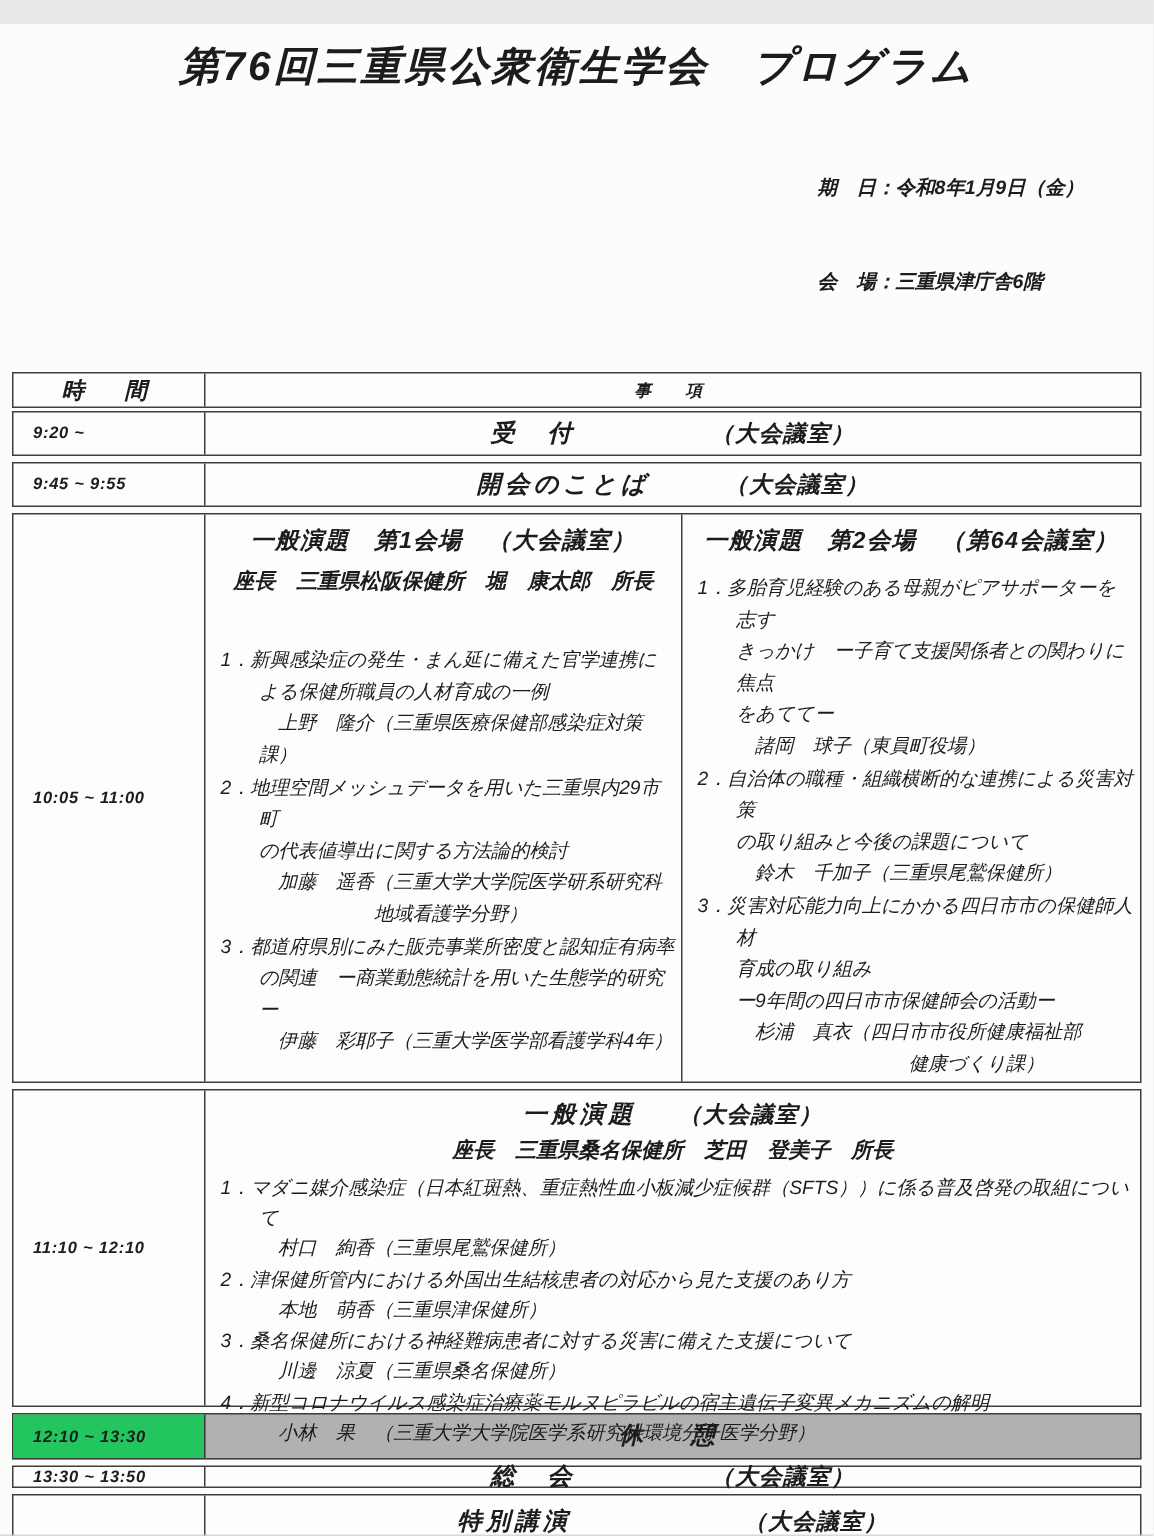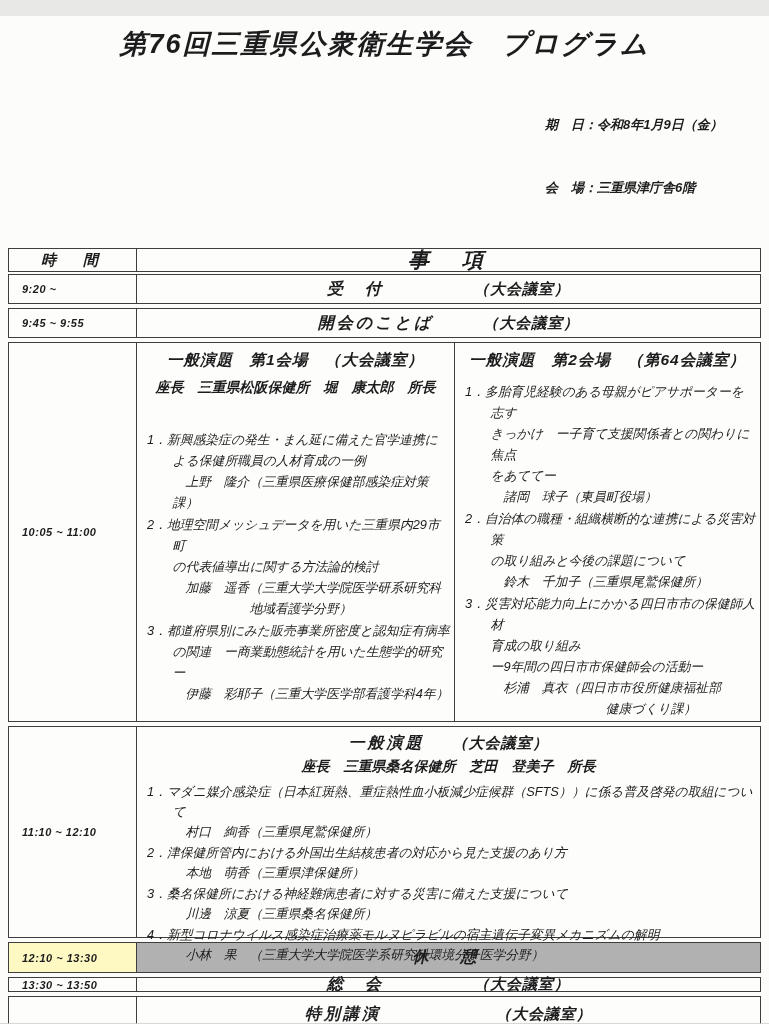--- a/index.html
+++ b/index.html
@@ -47,38 +47,38 @@
     align-items:center;
     padding-left:13px;
     font-size:11px;
     font-weight:700;
     letter-spacing:0.5px;
     white-space:nowrap;
   }
   .content-cell { flex:1; position:relative; }
   .header-row { height:24px; margin-bottom:2px; }
   .header-row .time-cell { justify-content:center; padding-left:0; font-size:15px; letter-spacing:6px; }
-  .header-row .content-cell { display:flex; align-items:center; justify-content:center; font-size:21px; font-weight:700; letter-spacing:6px; }
+  .header-row .content-cell { display:flex; align-items:center; justify-content:center; font-size:11px; font-weight:700; letter-spacing:6px; }
   .simple { }
   .center-line {
     display:flex;
     align-items:center;
     justify-content:center;
     height:100%;
   }
   .evt-label { font-size:16px; font-weight:700; letter-spacing:3px; }
   .evt-room  { font-size:15px; font-weight:700; letter-spacing:1px; }
   .gap-90 .evt-label { margin-right:90px; }
   .gap-50 .evt-label { margin-right:50px; }
   .gap-115 .evt-label { margin-right:115px; }
   .r-reception, .r-opening { height:30px; }
   .r-session1 { height:380px; }
   .r-session2 { height:212px; }
   .r-break { height:31px; background:#b1b1b1; }
-  .r-break .time-cell { background:#fef9c3; }
+  .r-break .time-cell { background:#22c55e; }
   .r-break .evt-label { letter-spacing:8px; }
   .r-meeting { height:15px; }
   .r-special { height:115px; }
   .two-col { display:flex; height:100%; }
   .venue-col { padding-top:5px; height:100%; }
   .venue-left { width:318px; flex:0 0 318px; border-right:1px solid #3e3e3e; }
   .venue-right { flex:1; }
   .session-title {
     text-align:center;
     font-size:15.5px;

